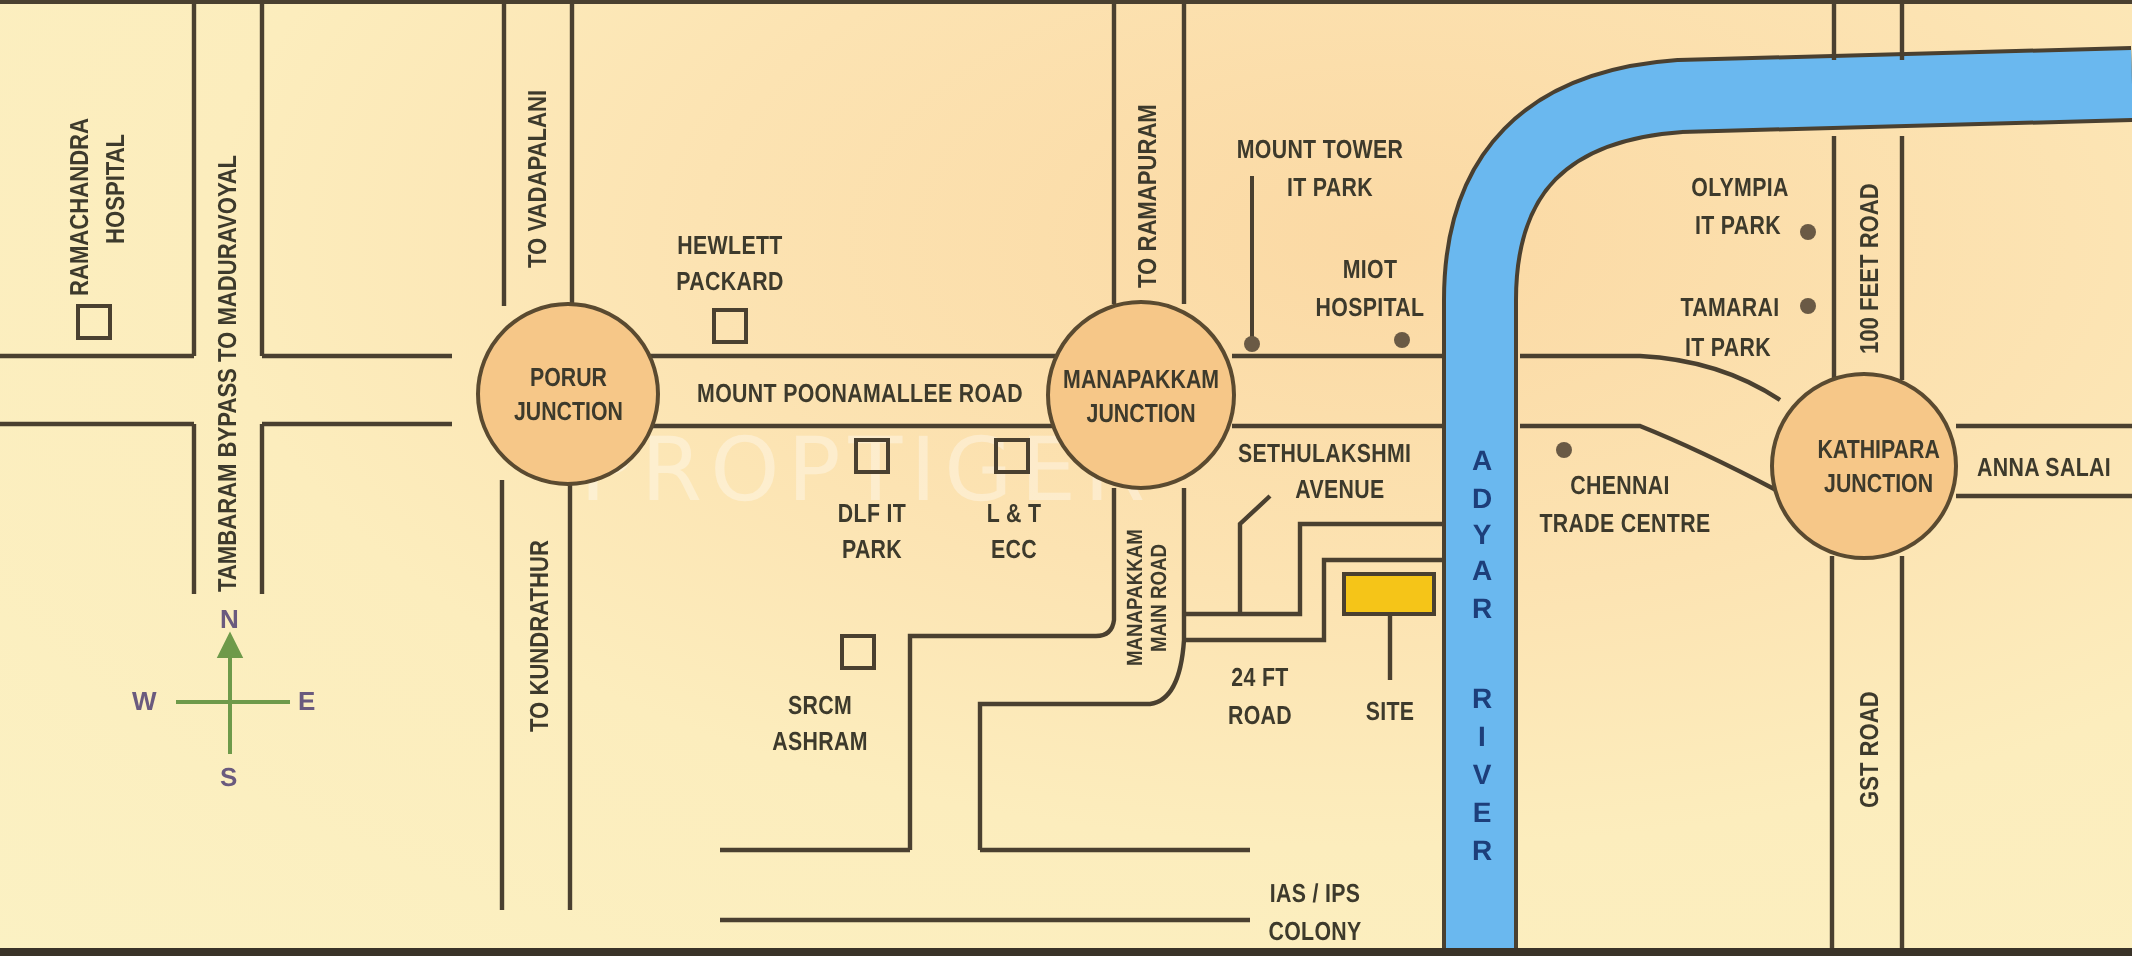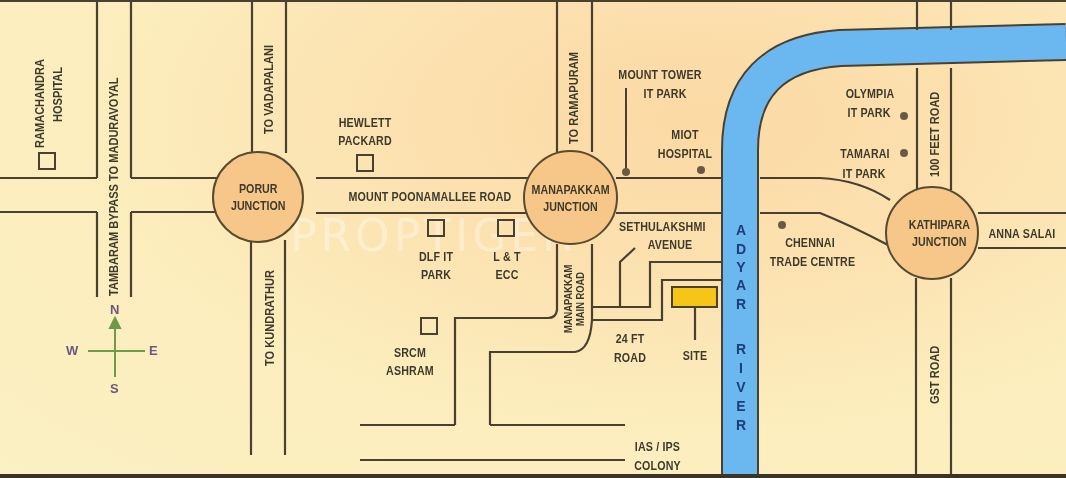--- a/index.html
+++ b/index.html
@@ -101,21 +101,21 @@
       <line x1="88" y1="351" x2="145" y2="351"></line>
       <polygon points="115,318 110,328 120,328"></polygon>
     </g>
 
     <line x1="0" y1="1" x2="1066" y2="1" stroke="#4a4030" stroke-width="2"></line>
     <line x1="0" y1="476" x2="1066" y2="476" stroke="#3a3328" stroke-width="4"></line>
   </svg>
 
   <div id="watermark">PROPTIGER</div>
 
-  <div class="junction" style="left:212px;top:151px;width:92px;height:92px;">
+  <div class="junction" style="left:238px;top:151px;width:92px;height:92px;">
     <span>PORUR
 JUNCTION</span>
   </div>
   <div class="junction" style="left:523px;top:150px;width:95px;height:95px;">
     <span>MANAPAKKAM
 JUNCTION</span>
   </div>
   <div class="junction" style="left:885px;top:186px;width:94px;height:94px;justify-content:flex-end;">
     <span>KATHIPARA
 JUNCTION</span>

